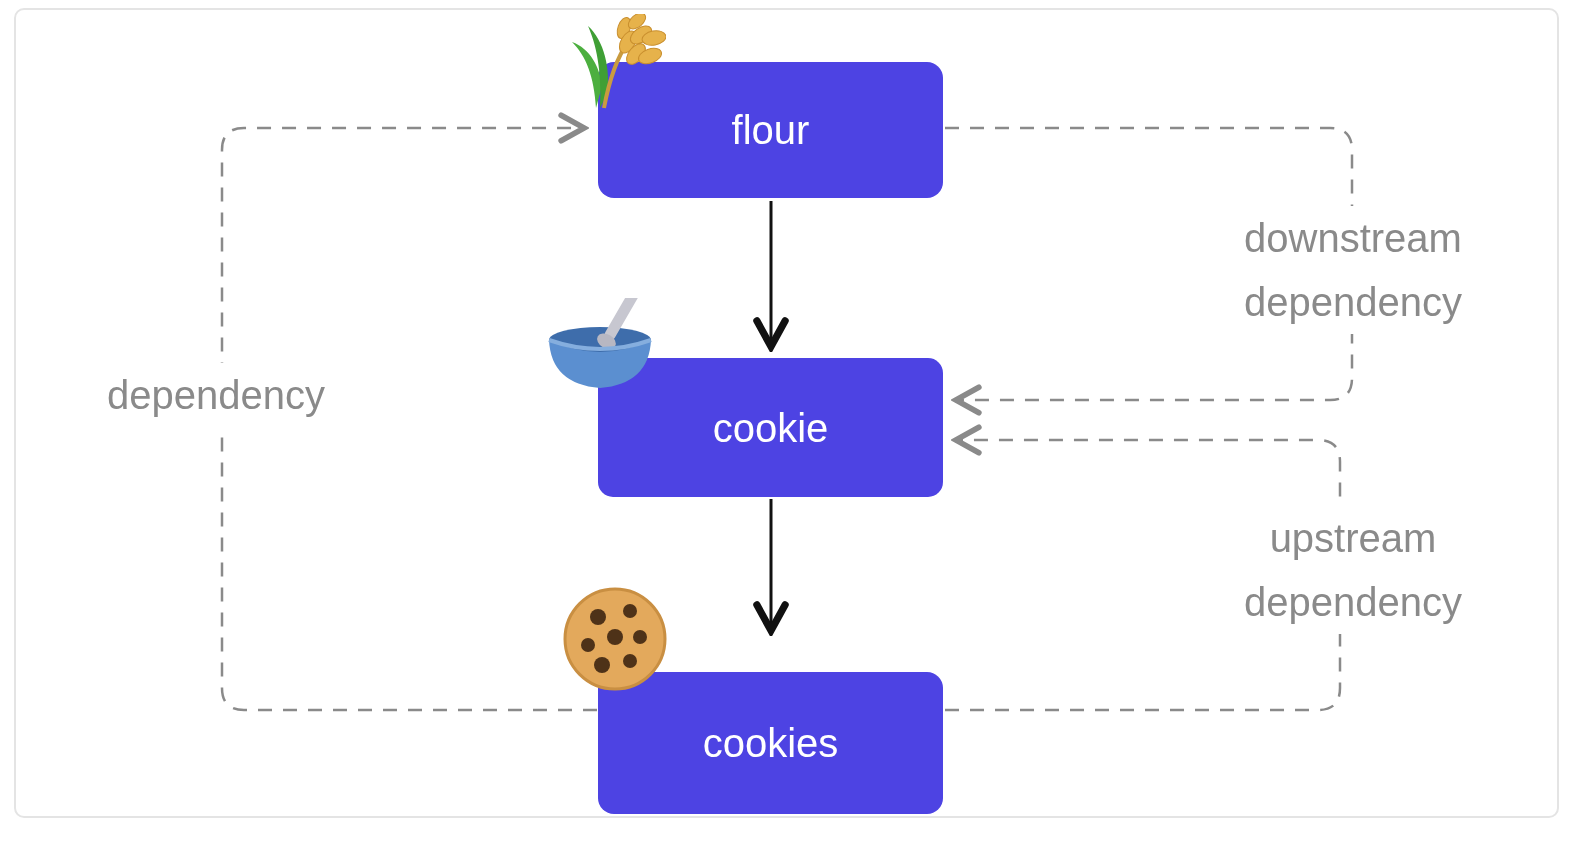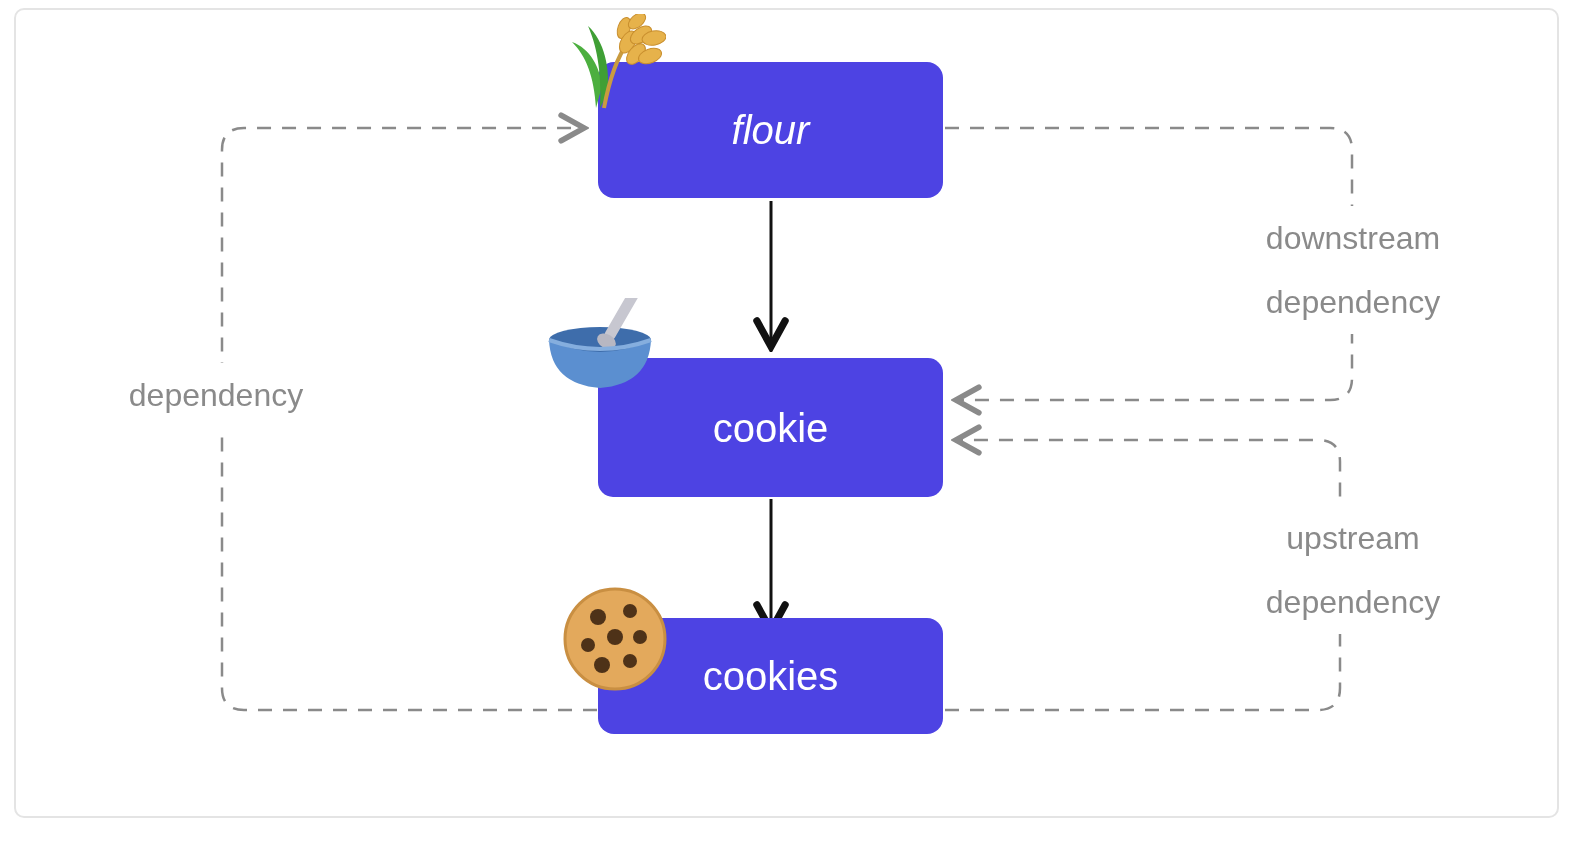--- a/index.html
+++ b/index.html
@@ -36,38 +36,38 @@
     border-radius: 16px;
     color: #ffffff;
     font-size: 40px;
     display: flex;
     flex-direction: column;
     align-items: center;
     justify-content: center;
     text-align: center;
     line-height: 58px;
   }
-  .node-flour   { left: 598px; top: 62px;  height: 136px; font-style: italic; }
+  .node-flour   { left: 598px; top: 62px;  height: 136px; }
   .node-dough   { left: 598px; top: 358px; height: 139px; border-radius: 15px; }
-  .node-cookies { left: 598px; top: 618px; height: 116px; }
+  .node-cookies { left: 598px; top: 672px; height: 142px; }
 
   .node-icon {
     position: absolute;
     pointer-events: none;
   }
   .icon-wheat  { left: 566px; top: 14px;  width: 100px; height: 97px; }
   .icon-bowl   { left: 543px; top: 298px; width: 114px; height: 102px; }
   .icon-cookie { left: 559px; top: 586px; width: 112px; height: 107px; }
 
   .edge-label {
     position: absolute;
     width: 274px;
     background: #ffffff;
     color: #8a8a8a;
-    font-size: 32px;
+    font-size: 40px;
     line-height: 64px;
     text-align: center;
   }
   .label-downstream { left: 1216px; top: 206px; }
   .label-upstream   { left: 1216px; top: 506px; text-align: center; }
   .label-indirect   { left: 79px;   top: 363px; }
 </style>
 </head>
 <body>
 

